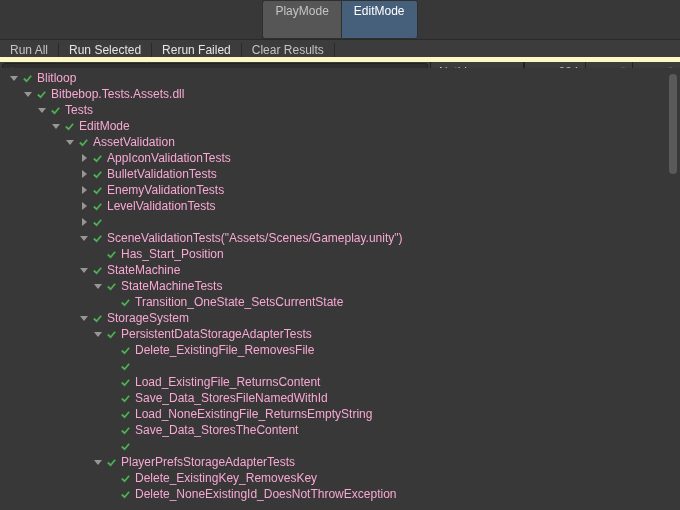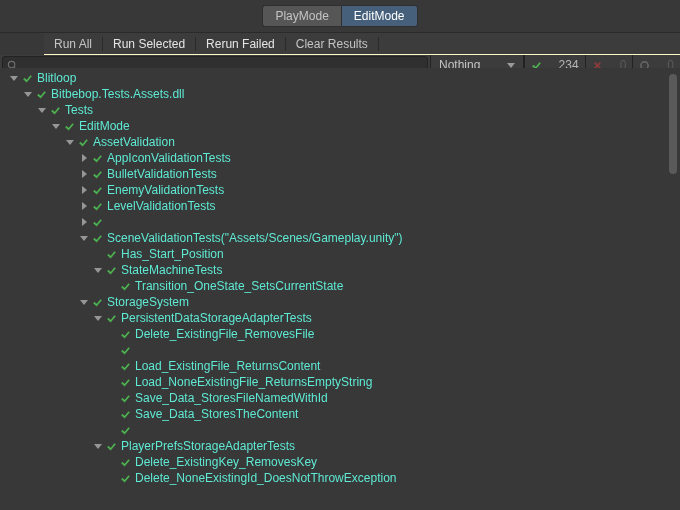--- a/index.html
+++ b/index.html
@@ -7,24 +7,23 @@
   body {
     background: #383838;
     font-family: -apple-system, BlinkMacSystemFont, "Segoe UI", Arial, sans-serif;
     font-size: 12px;
     color: #c4c4c4;
     position: relative;
   }
 
   
   .top-tabs {
-    height: 33px;
+    height: 40px;
     display: flex;
     justify-content: center;
-    align-items: center;
     background: #383838;
     border-bottom: 1px solid #2a2a2a;
   }
   .mode-tab {
     padding: 3px 12px;
     font-size: 12px;
     color: #c4c4c4;
     cursor: pointer;
     background: #565656;
     border: 1px solid #2f2f2f;
@@ -33,24 +32,23 @@
   .mode-tab.right { border-radius: 0 3px 3px 0; }
   .mode-tab.active {
     background: #46607c;
     color: #fff;
   }
 
   
   .toolbar {
     height: 22px;
     display: flex;
-    align-items: center;
+    align-items: flex-end;
     background: #3c3c3c;
-    border-bottom: 1px solid #fef9c3;
-    margin-left: 44px;
+    border-bottom: 5px solid #fef9c3;
   }
   .toolbar-btn {
     padding: 0 10px;
     font-size: 12px;
     color: #c4c4c4;
     display: flex;
     align-items: center;
     cursor: pointer;
     border-right: 1px solid #2a2a2a;
   }
@@ -124,21 +122,21 @@
   }
   .tree {
     padding-top: 2px;
   }
   .tree-row {
     height: 16px;
     display: flex;
     align-items: center;
     white-space: nowrap;
     font-size: 12px;
-    color: #5eead4;
+    color: #f9a8d4;
   }
   .tree-row .indent { flex-shrink: 0; }
   .foldout {
     width: 12px;
     display: inline-flex;
     justify-content: center;
     align-items: center;
     cursor: pointer;
   }
   .tri-down {
@@ -375,20 +373,32 @@
         <span class="indent" style="width: 92px;"></span>
         <span class="foldout"></span>
         <span class="status-icon">
           <svg width="11" height="11" viewBox="0 0 12 12">
             <polyline points="2,6 5,9 10,3" fill="none" stroke="#4caf50" stroke-width="2"></polyline>
           </svg>
         </span>
         <span class="label">Has_Start_Position</span>
       </div>
       <div class="tree-row">
+        <span class="indent" style="width: 78px;"></span>
+        <span class="foldout">
+          <span class="tri-down"></span>
+        </span>
+        <span class="status-icon">
+          <svg width="11" height="11" viewBox="0 0 12 12">
+            <polyline points="2,6 5,9 10,3" fill="none" stroke="#4caf50" stroke-width="2"></polyline>
+          </svg>
+        </span>
+        <span class="label">StateMachine</span>
+      </div>
+      <div class="tree-row">
         <span class="indent" style="width: 92px;"></span>
         <span class="foldout">
           <span class="tri-down"></span>
         </span>
         <span class="status-icon">
           <svg width="11" height="11" viewBox="0 0 12 12">
             <polyline points="2,6 5,9 10,3" fill="none" stroke="#4caf50" stroke-width="2"></polyline>
           </svg>
         </span>
         <span class="label">StateMachineTests</span>
@@ -457,31 +467,31 @@
         <span class="label">Load_ExistingFile_ReturnsContent</span>
       </div>
       <div class="tree-row">
         <span class="indent" style="width: 106px;"></span>
         <span class="foldout"></span>
         <span class="status-icon">
           <svg width="11" height="11" viewBox="0 0 12 12">
             <polyline points="2,6 5,9 10,3" fill="none" stroke="#4caf50" stroke-width="2"></polyline>
           </svg>
         </span>
+        <span class="label">Save_Data_StoresFileNamedWithId</span>
+      </div>
+      <div class="tree-row">
+        <span class="indent" style="width: 106px;"></span>
+        <span class="foldout"></span>
+        <span class="status-icon">
+          <svg width="11" height="11" viewBox="0 0 12 12">
+            <polyline points="2,6 5,9 10,3" fill="none" stroke="#4caf50" stroke-width="2"></polyline>
+          </svg>
+        </span>
         <span class="label">Load_NoneExistingFile_ReturnsEmptyString</span>
-      </div>
-      <div class="tree-row">
-        <span class="indent" style="width: 106px;"></span>
-        <span class="foldout"></span>
-        <span class="status-icon">
-          <svg width="11" height="11" viewBox="0 0 12 12">
-            <polyline points="2,6 5,9 10,3" fill="none" stroke="#4caf50" stroke-width="2"></polyline>
-          </svg>
-        </span>
-        <span class="label">Save_Data_StoresFileNamedWithId</span>
       </div>
       <div class="tree-row">
         <span class="indent" style="width: 106px;"></span>
         <span class="foldout"></span>
         <span class="status-icon">
           <svg width="11" height="11" viewBox="0 0 12 12">
             <polyline points="2,6 5,9 10,3" fill="none" stroke="#4caf50" stroke-width="2"></polyline>
           </svg>
         </span>
         <span class="label">Save_Data_StoresTheContent</span>

